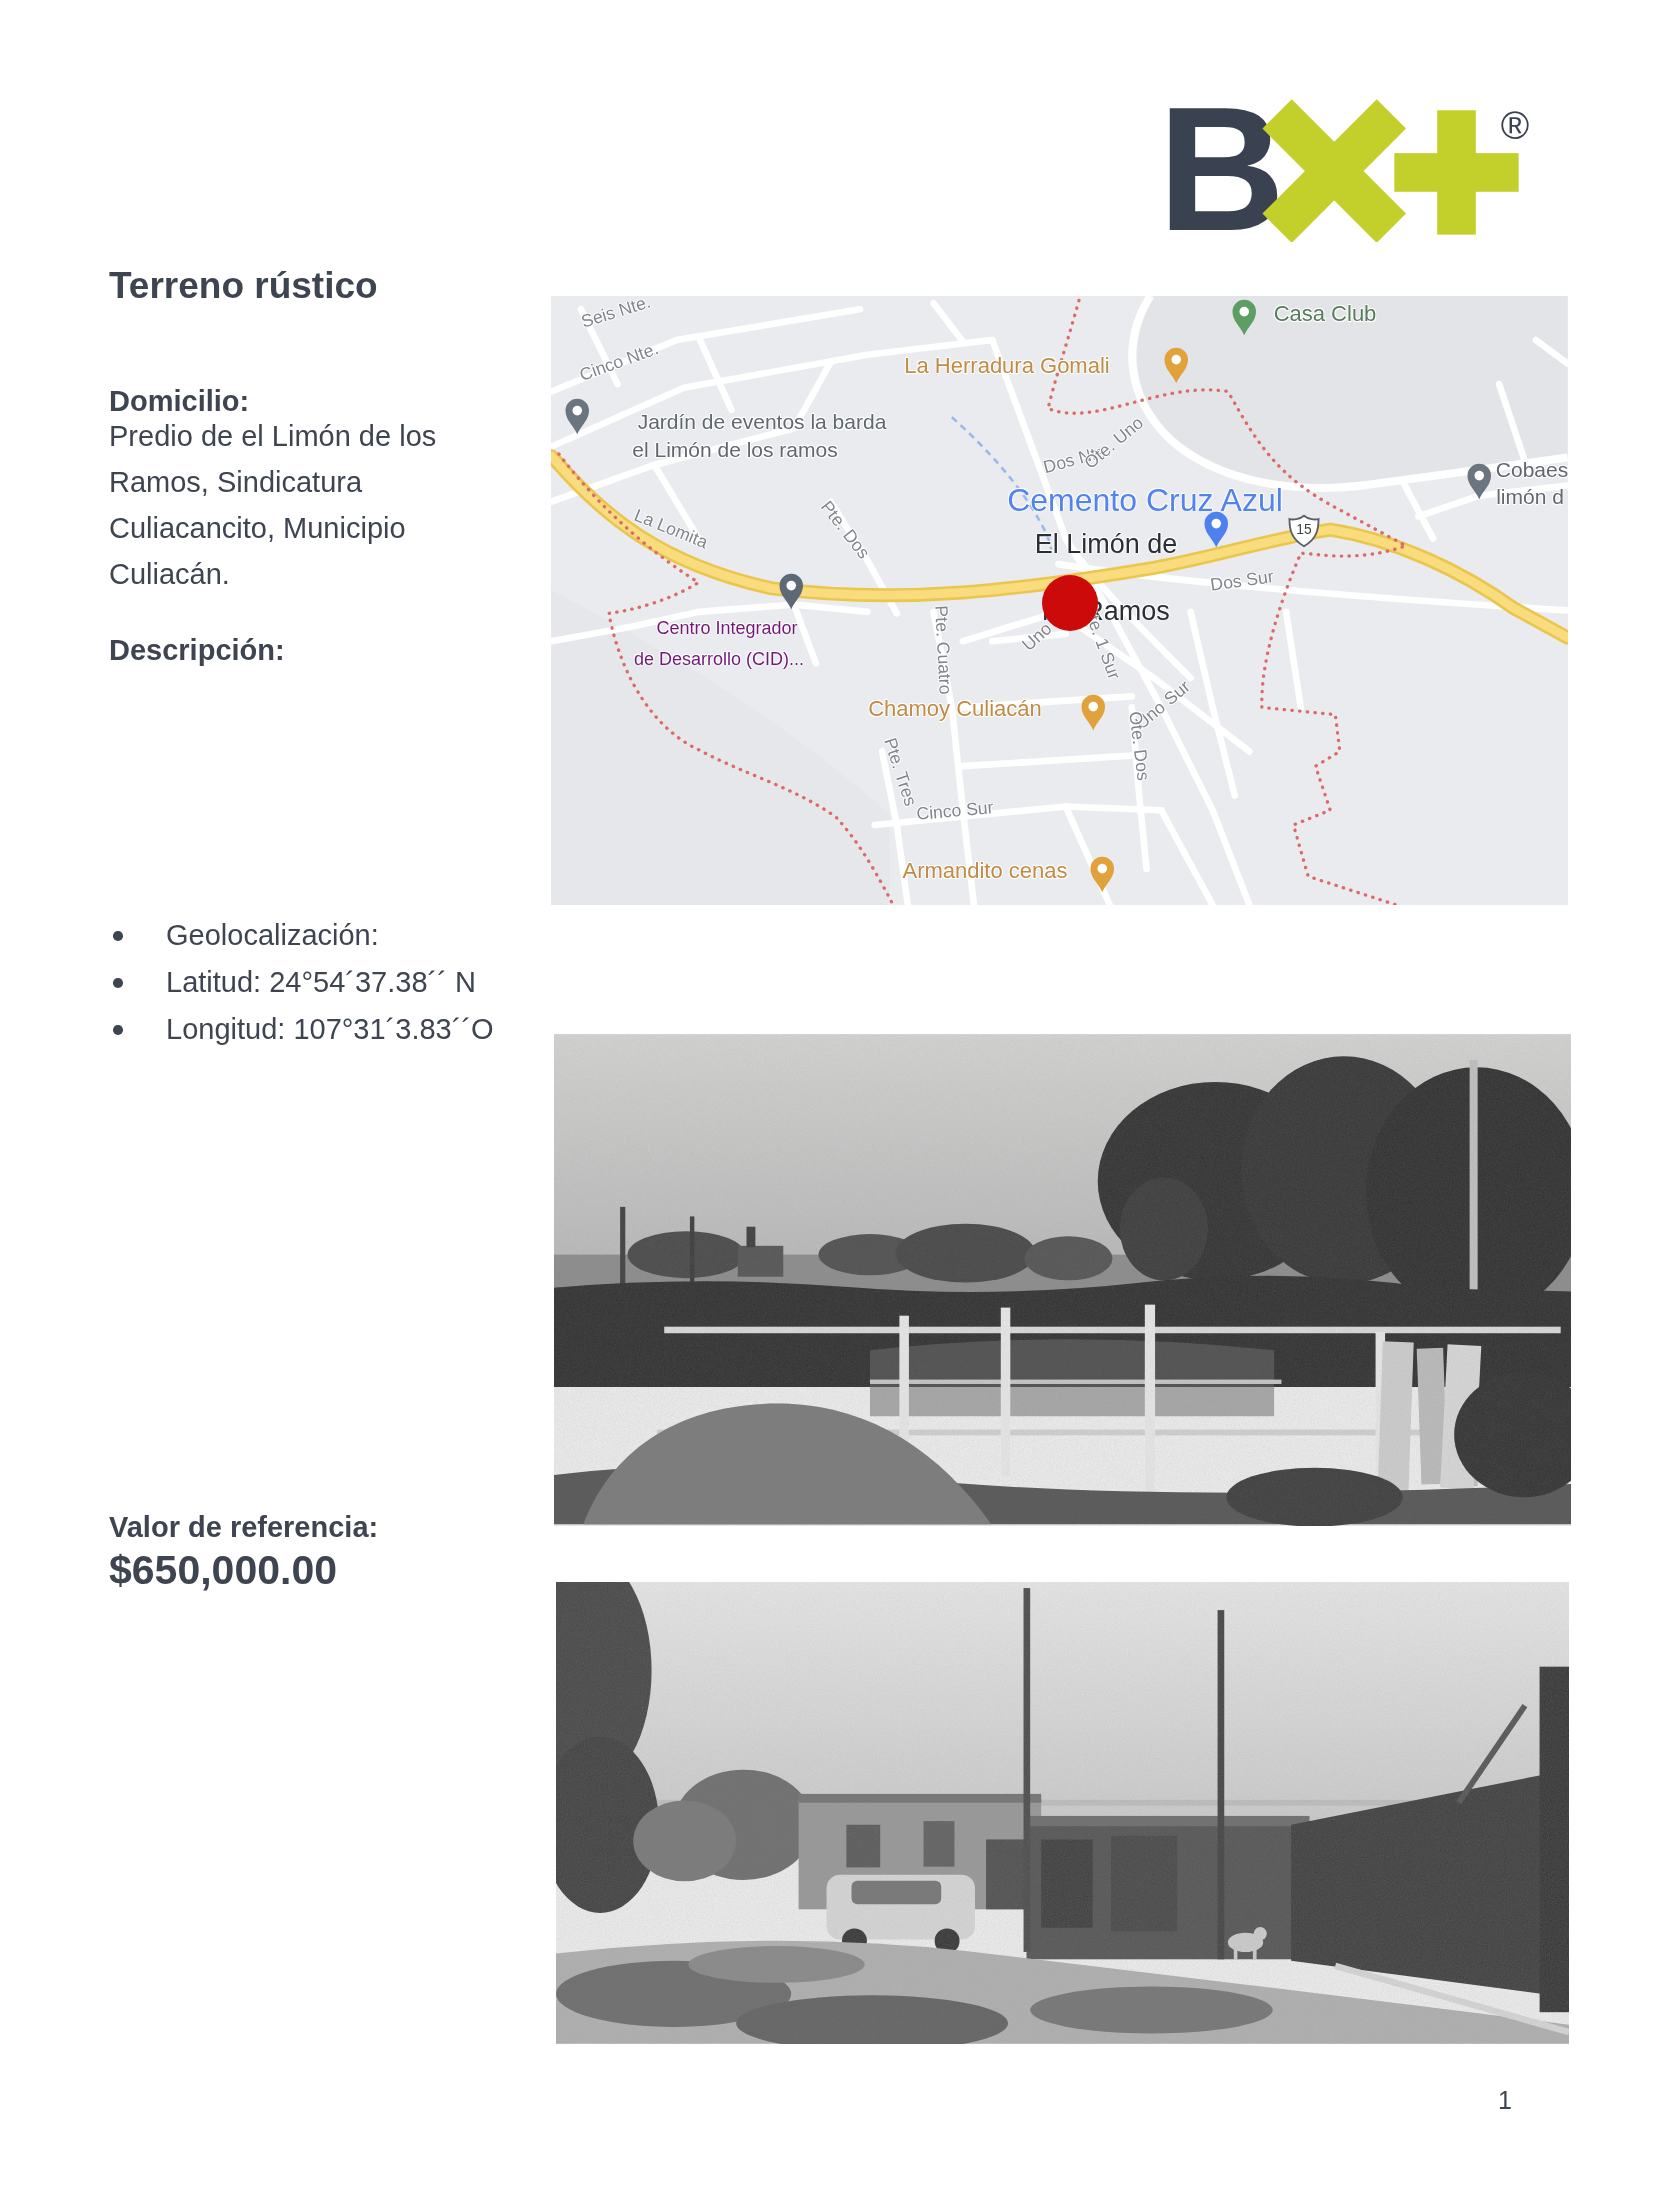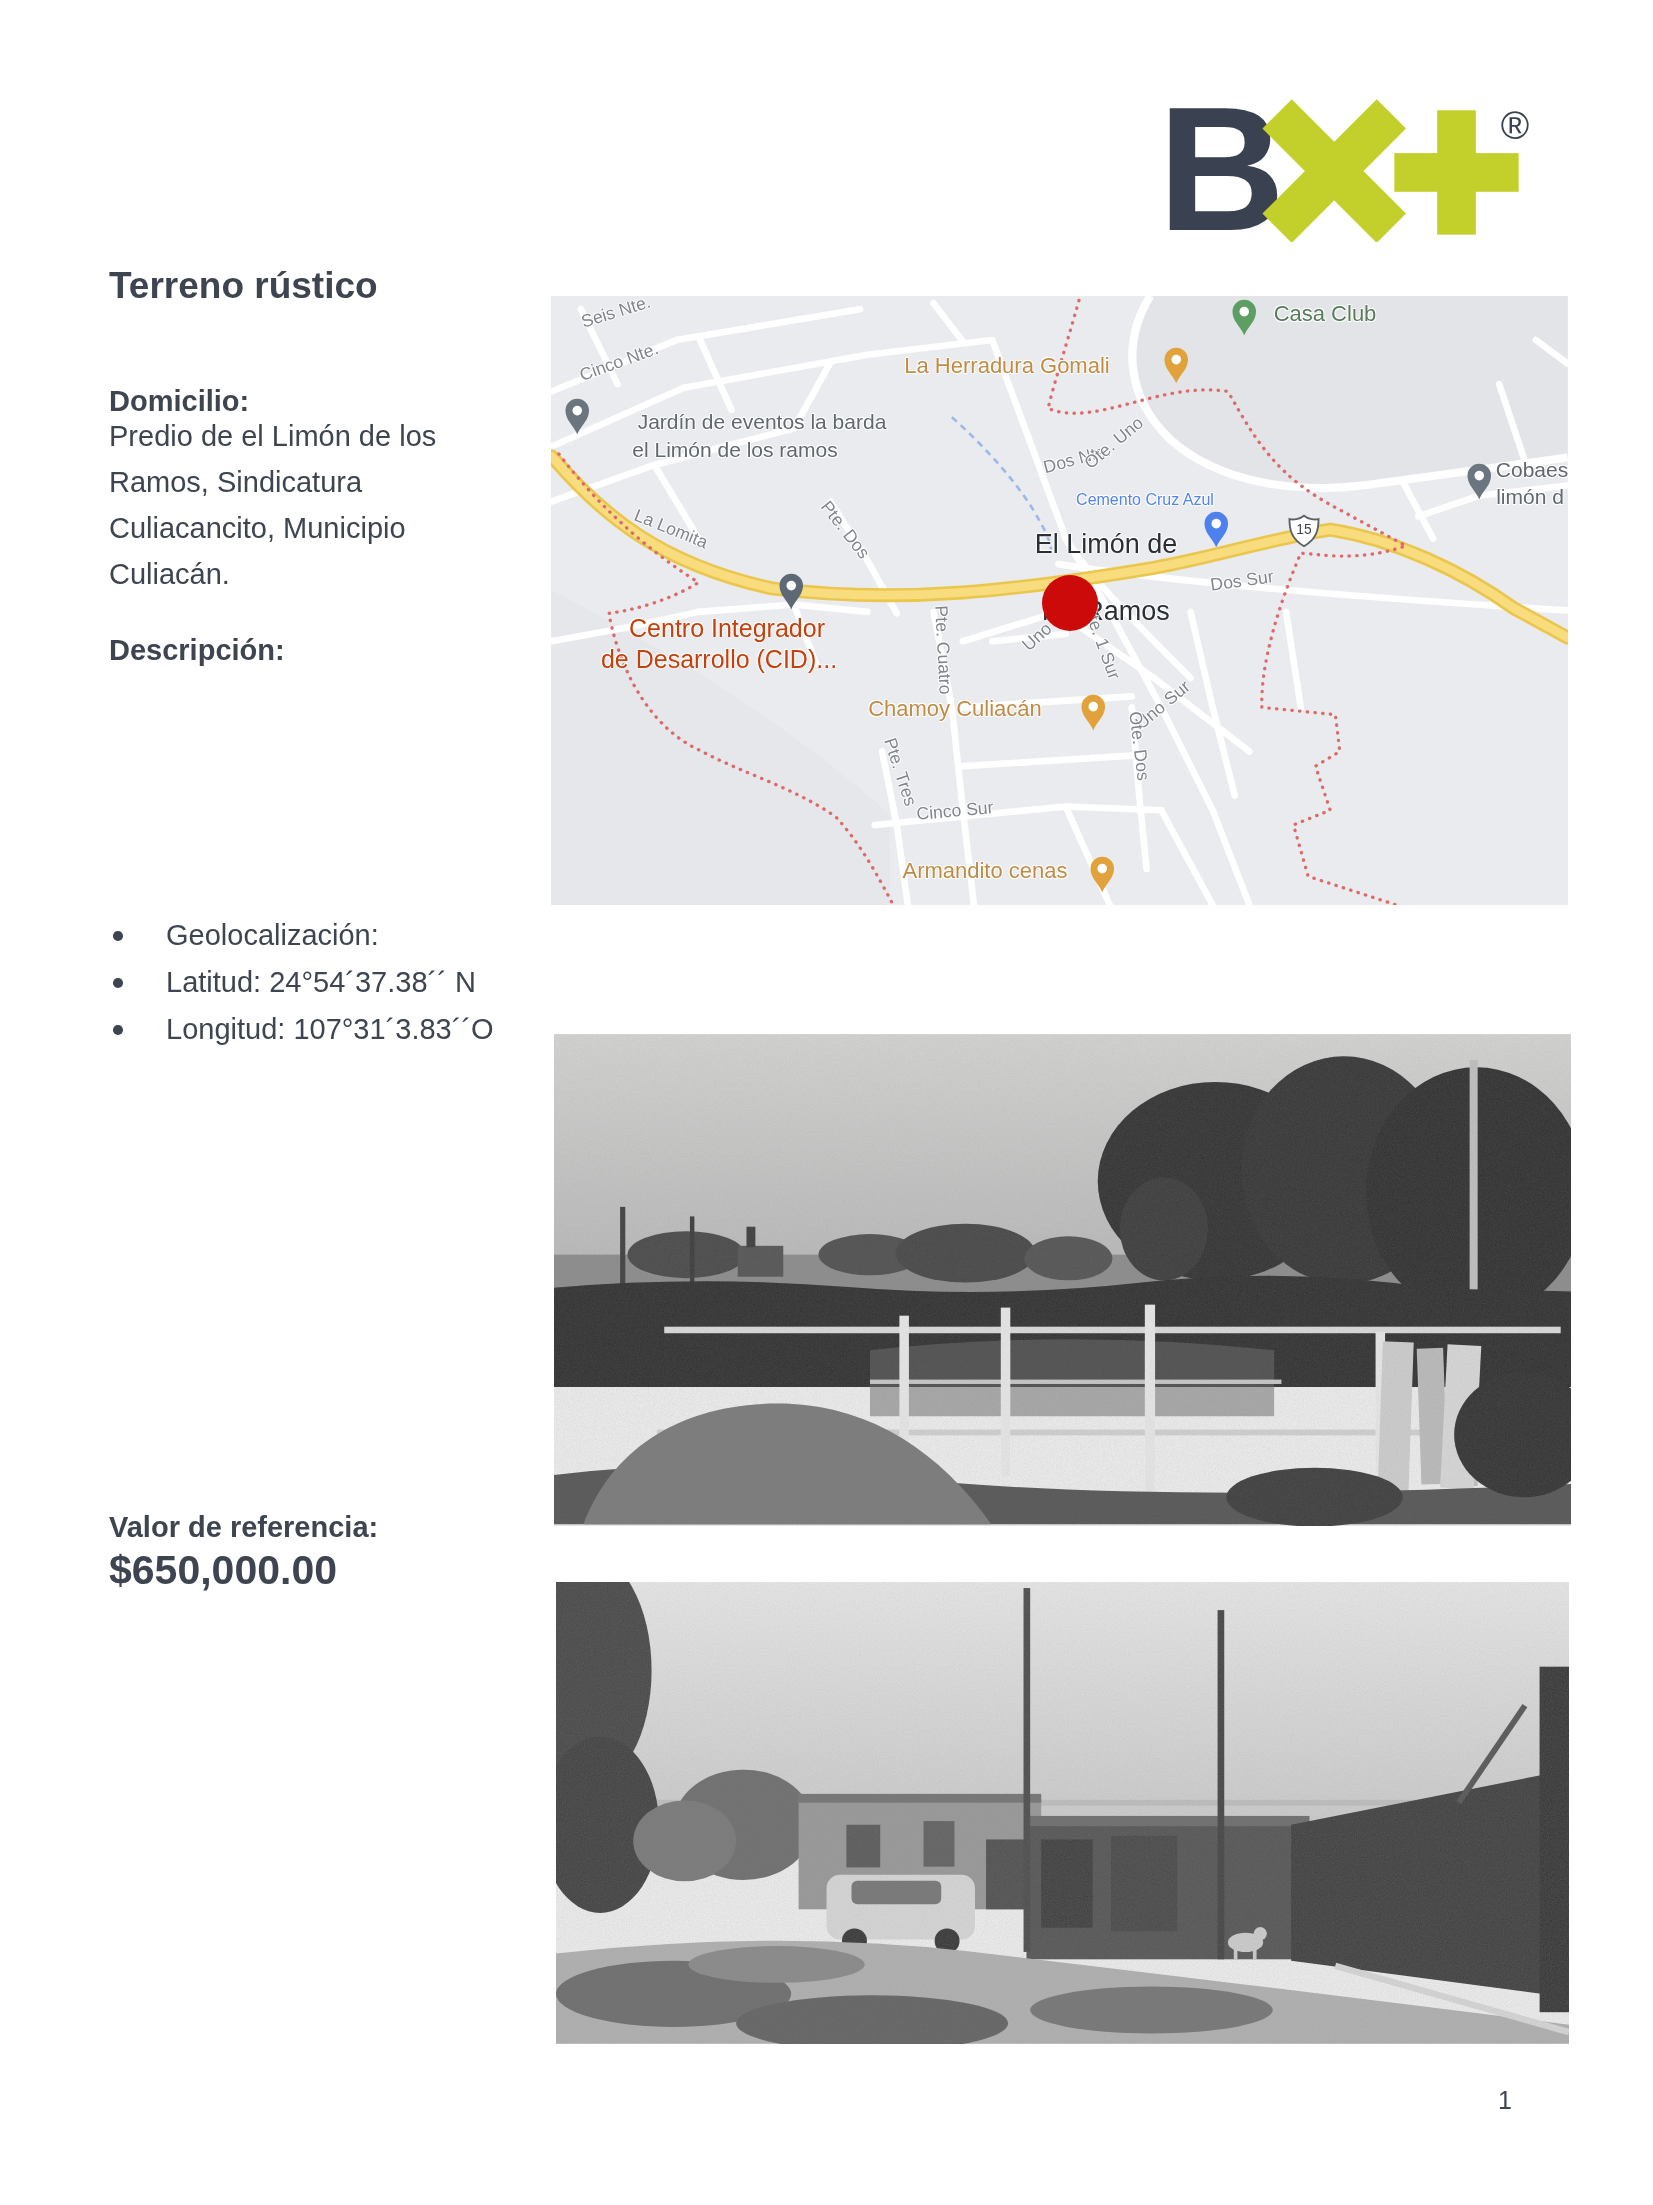--- a/index.html
+++ b/index.html
@@ -23,23 +23,23 @@
   .valor-amount{left:109px;top:1547px;font-size:41px;font-weight:bold;}
   .page-num{left:1498px;top:2086px;font-size:25px;}
   
   .map-wrap{left:551px;top:296px;width:1017px;height:609px;overflow:hidden;background:#e9ebee;}
   .map-svg{position:absolute;left:0;top:0;}
   .map-overlay{position:absolute;left:0;top:0;width:100%;height:100%;}
   .mlabel{position:absolute;white-space:nowrap;transform:translate(-50%,-50%);
           text-shadow:-0.7px -0.7px 0 #fff,0.7px -0.7px 0 #fff,-0.7px 0.7px 0 #fff,0.7px 0.7px 0 #fff,0 0 2.9px #fff;}
   .street{font-size:17.6px;color:#80858c;}
   .poi-gray{font-size:21px;color:#61676e;}
-  .poi-gray2{font-size:25px;color:#c2410c;}
+  .poi-gray2{font-size:18px;color:#701a75;}
   .poi-orange{font-size:22px;color:#c08b44;}
-  .poi-blue{font-size:16px;color:#5383ec;}
+  .poi-blue{font-size:32px;color:#5383ec;}
   .poi-green{font-size:22px;color:#587c5b;}
   .locality{font-size:27px;color:#2a2f34;}
   .mpin{position:absolute;}
   
   .photo{background:#f2f2f2;}
   .photo1{left:554px;top:1034px;width:1017px;height:492px;}
   .photo2{left:556px;top:1582px;width:1013px;height:462px;}
 </style>
 </head>
 <body>

